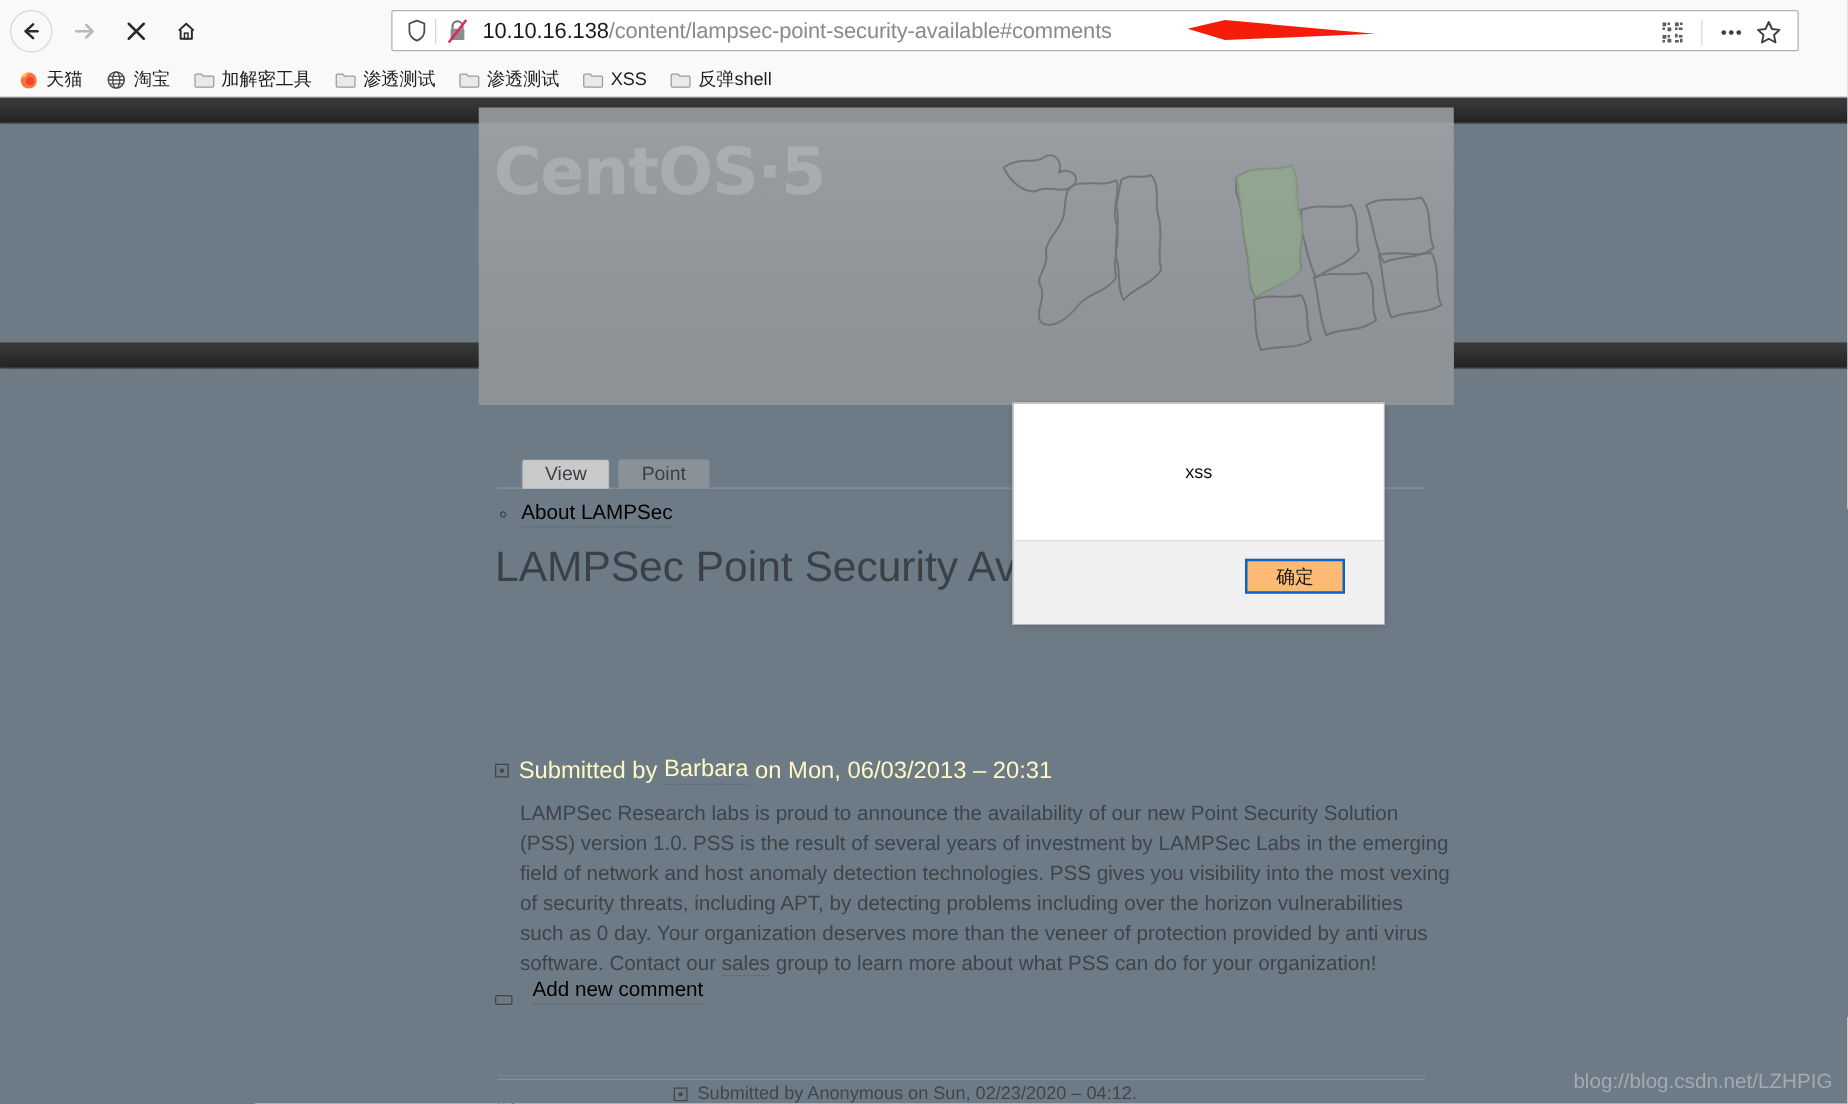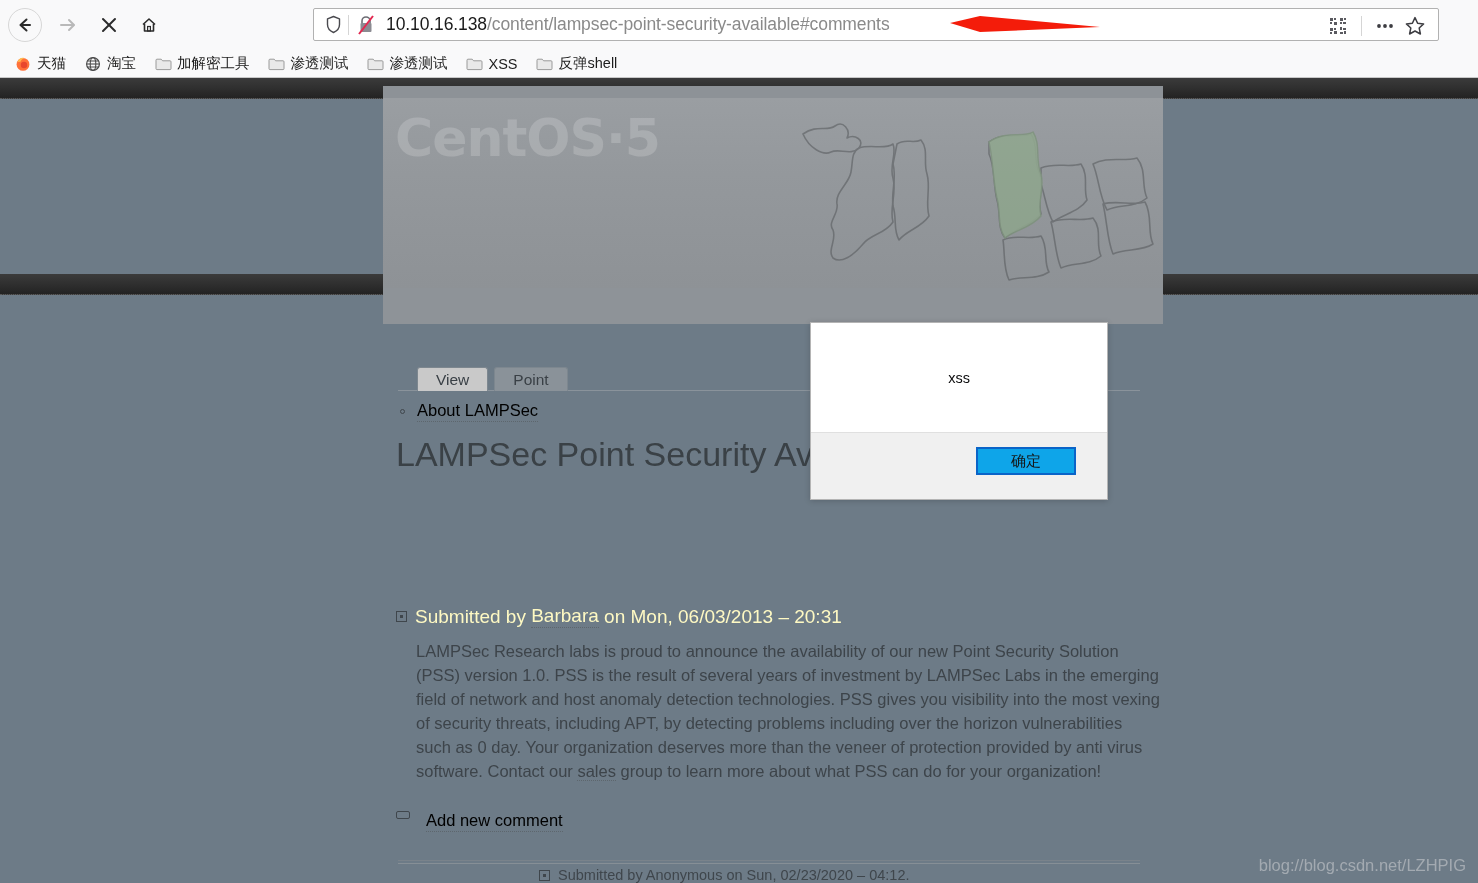--- a/index.html
+++ b/index.html
@@ -158,22 +158,22 @@
   .sq-icon i { width: 3px; height: 3px; background: #3f464c; display:block; }
   .submitted .u { border-bottom: 1px dotted #5d666d; }
 
   .body-text {
     position: absolute; left: 416px; top: 272px; width: 745px;
     font-size: 16.5px; line-height: 24px; color: #3d444a;
   }
   .body-text .u { border-bottom: 1px dotted #5d666d; }
 
   .addcomment {
-    position: absolute; left: 396px; top: 444px;
-    display: flex; align-items: flex-start;
+    position: absolute; left: 396px; top: 416px;
+    display: flex; align-items: flex-end;
   }
   .speech {
     width: 14px; height: 8px; margin-right: 16px; position: relative;
     border: 1.5px solid #3f464c; border-radius: 2px; box-sizing: border-box;
   }
 
   .hrule {
     position: absolute; left: 398px; top: 493px; width: 742px;
     border-top: 1px solid #7a838b; border-bottom: 1px solid #868f96; height: 2px;
   }
@@ -208,22 +208,22 @@
     position: absolute; left: 0; top: 0; width: 296px; height: 110px;
     display: flex; align-items: center; justify-content: center;
     font-size: 14.5px; color: #0c0c0d;
   }
   .modal-foot {
     position: absolute; left: 0; bottom: 0; width: 296px; height: 66px;
     background: #f0f0f0; border-top: 1px solid #e0e0e0;
   }
   .modal-ok {
     position: absolute; right: 31px; top: 14px;
-    width: 100px; height: 28px;
-    background: #0ea5e9;
+    width: 80px; height: 28px;
+    background: #fdba74;
     border: 2px solid #0a64c8;
     box-sizing: border-box;
     display: flex; align-items: center; justify-content: center;
     font-size: 15px; color: #151515;
     font-family: "DejaVu Sans", sans-serif;
   }
 </style>
 </head>
 <body>
 

